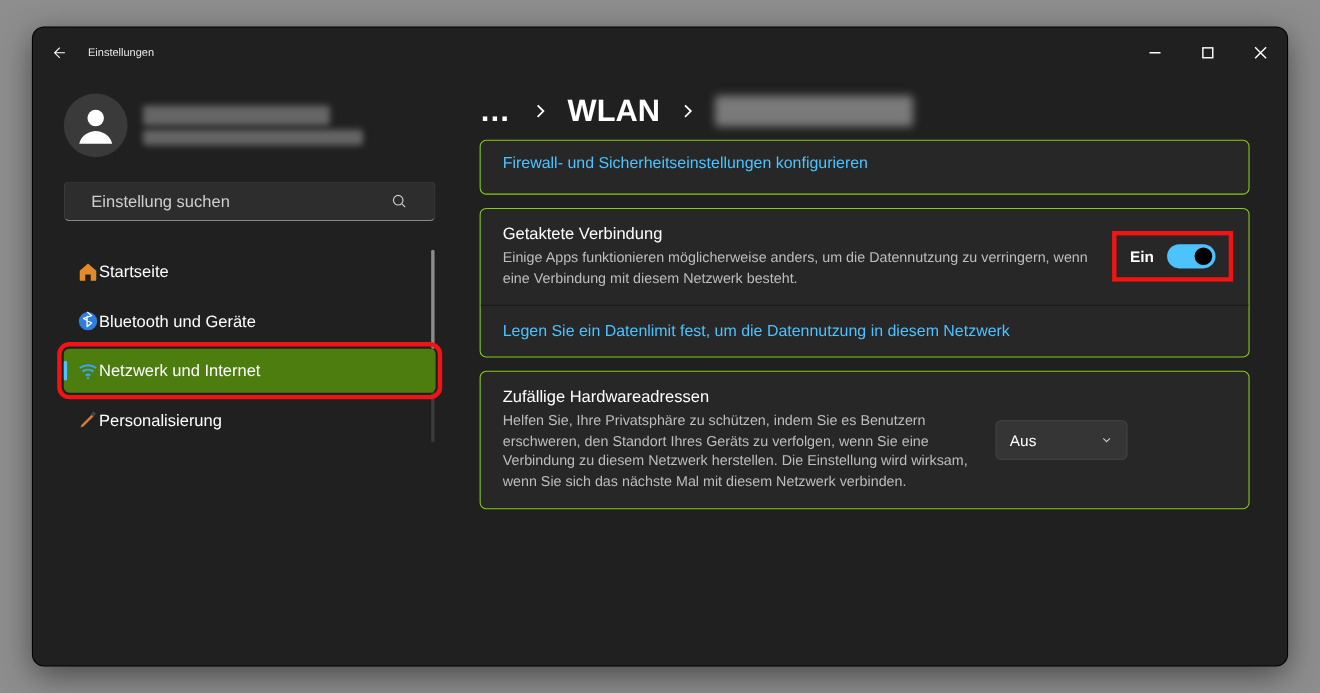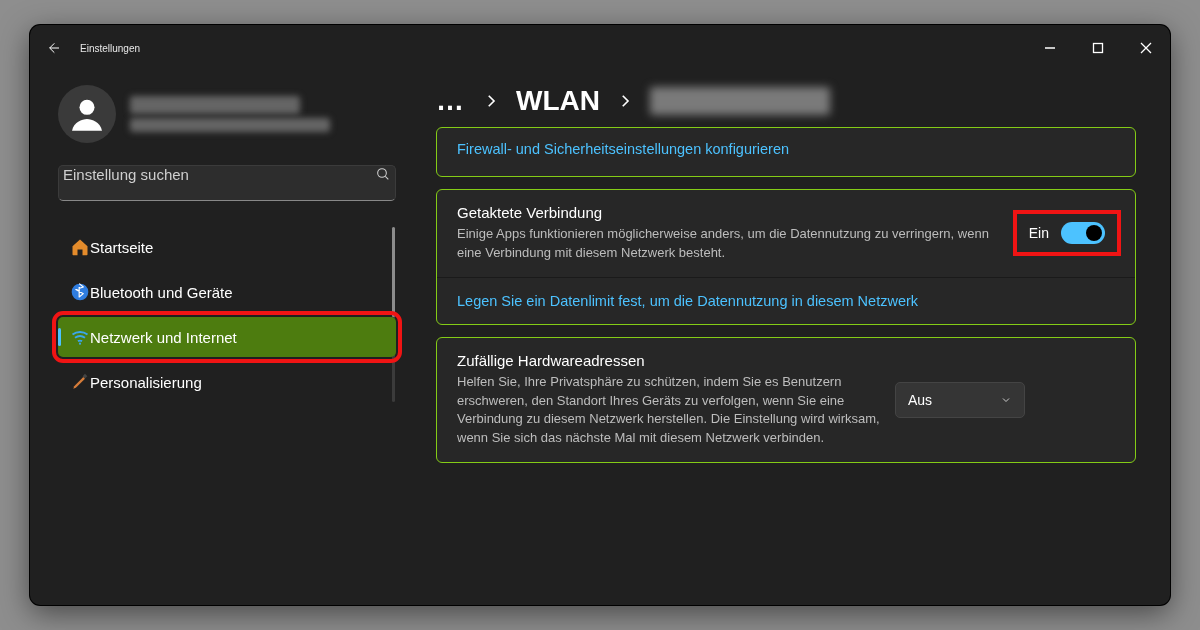--- a/index.html
+++ b/index.html
@@ -26,21 +26,21 @@
   
   .user { display:flex; align-items:center; gap:14px; margin-bottom:22px; }
   .avatar { width:58px; height:58px; border-radius:50%; background:#3a3a3a; display:flex; align-items:center; justify-content:center; }
   .avatar svg { width:40px; height:40px; fill:#fff; }
   .user-text { display:flex; flex-direction:column; gap:4px; }
   .blur-line { background:#656565; border-radius:3px; filter: blur(3px); }
   .blur-name { width:170px; height:18px; }
   .blur-mail { width:200px; height:14px; }
 
   
-  .search { position:relative; width:338px; height:36px; background:#2d2d2d; border:1px solid #3b3b3b; border-bottom:1.5px solid #888; border-radius:5px; display:flex; align-items:flex-start; padding:0 4px; margin-bottom:26px; }
+  .search { position:relative; width:338px; height:36px; background:#2d2d2d; border:1px solid #3b3b3b; border-bottom:1.5px solid #888; border-radius:5px; display:flex; align-items:center; padding:0 24px; margin-bottom:26px; }
   .search input { flex:1; background:transparent; border:none; outline:none; color:#fff; font-size:15px; }
   .search input::placeholder { color:#cfcfcf; }
   .search-icon { width:16px; height:16px; stroke:#cfcfcf; fill:none; stroke-width:1.6; }
 
   
   .nav { position:relative; }
   .nav-track { position:absolute; right:-3px; top:0; bottom:0; width:3px; background:#3b3b3b; border-radius:2px; }
   .nav-thumb { position:absolute; right:-3px; top:0; width:3px; height:90px; background:#8c8c8c; border-radius:2px; }
   .nav-item { width:338px; height:40px; border-radius:5px; display:flex; align-items:center; padding:0 12px; font-size:15px; color:#fff; cursor:pointer; }
   .nav-item + .nav-item { margin-top:5px; }
@@ -56,35 +56,35 @@
   .crumbs .sep svg { width:18px; height:18px; stroke:#fff; fill:none; stroke-width:2.2; }
   .crumb-link { color:#fff; cursor:pointer; }
   .crumb-current { display:flex; align-items:center; }
   .crumb-blur { width:180px; height:28px; filter:blur(4px); background:#7a7a7a; border-radius:3px; }
 
   
   .panel { background:#272727; border:1px solid #84cc16; border-radius:6px; margin-right:34px; }
   .panel-row { padding:14px 20px; }
   .panel-sep { height:1px; background:#1a1a1a; }
   .link-blue { color:#4cc2ff; font-size:14.5px; cursor:pointer; }
-  .setting { display:flex; align-items:center; gap:8px; }
+  .setting { display:flex; align-items:center; gap:18px; }
   .setting-text { flex:1; }
   .setting-title { font-size:15px; color:#fff; margin-bottom:4px; }
   .setting-desc { font-size:13px; color:#bdbdbd; line-height:1.45; }
   .panel + .panel { margin-top:12px; }
   .panel-link { padding:14px 20px; }
 
   
-  .toggle-wrap { display:flex; align-items:center; gap:12px; padding:6px 10px; }
+  .toggle-wrap { display:flex; align-items:center; gap:12px; padding:6px 10px;font-weight:bold; }
   .toggle-label { font-size:14px; }
   .toggle { width:44px; height:22px; border-radius:11px; background:#4cc2ff; position:relative; cursor:pointer; }
   .toggle::after { content:""; position:absolute; right:3px; top:3px; width:16px; height:16px; border-radius:50%; background:#000; }
 
   
-  .dropdown { width:130px; height:36px; background:#353535; border:1px solid #444; border-radius:5px; display:flex; align-items:center; justify-content:space-between; padding:0 12px; font-size:14px; cursor:pointer; }
+  .dropdown { width:120px; height:36px; background:#353535; border:1px solid #444; border-radius:5px; display:flex; align-items:center; justify-content:space-between; padding:0 12px; font-size:14px; cursor:pointer; }
   .dropdown svg { width:12px; height:12px; stroke:#ccc; fill:none; stroke-width:2; }
 
   .firewall-row { padding:12px 20px 18px; }
 </style>
 </head>
 <body>
 
 <div class="frame">
 
   <div class="titlebar">

